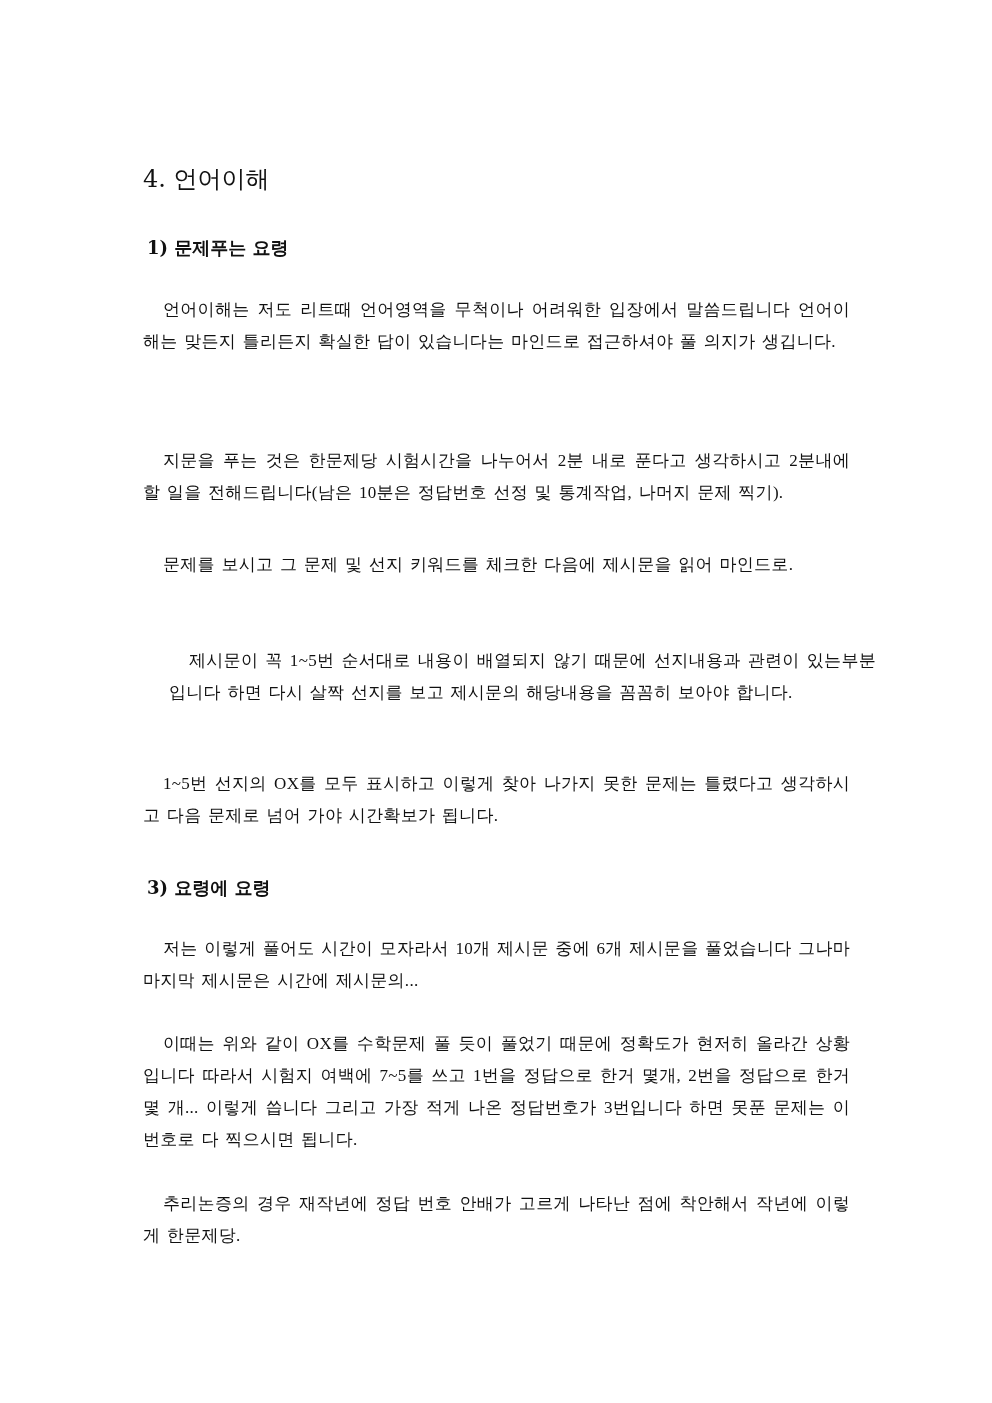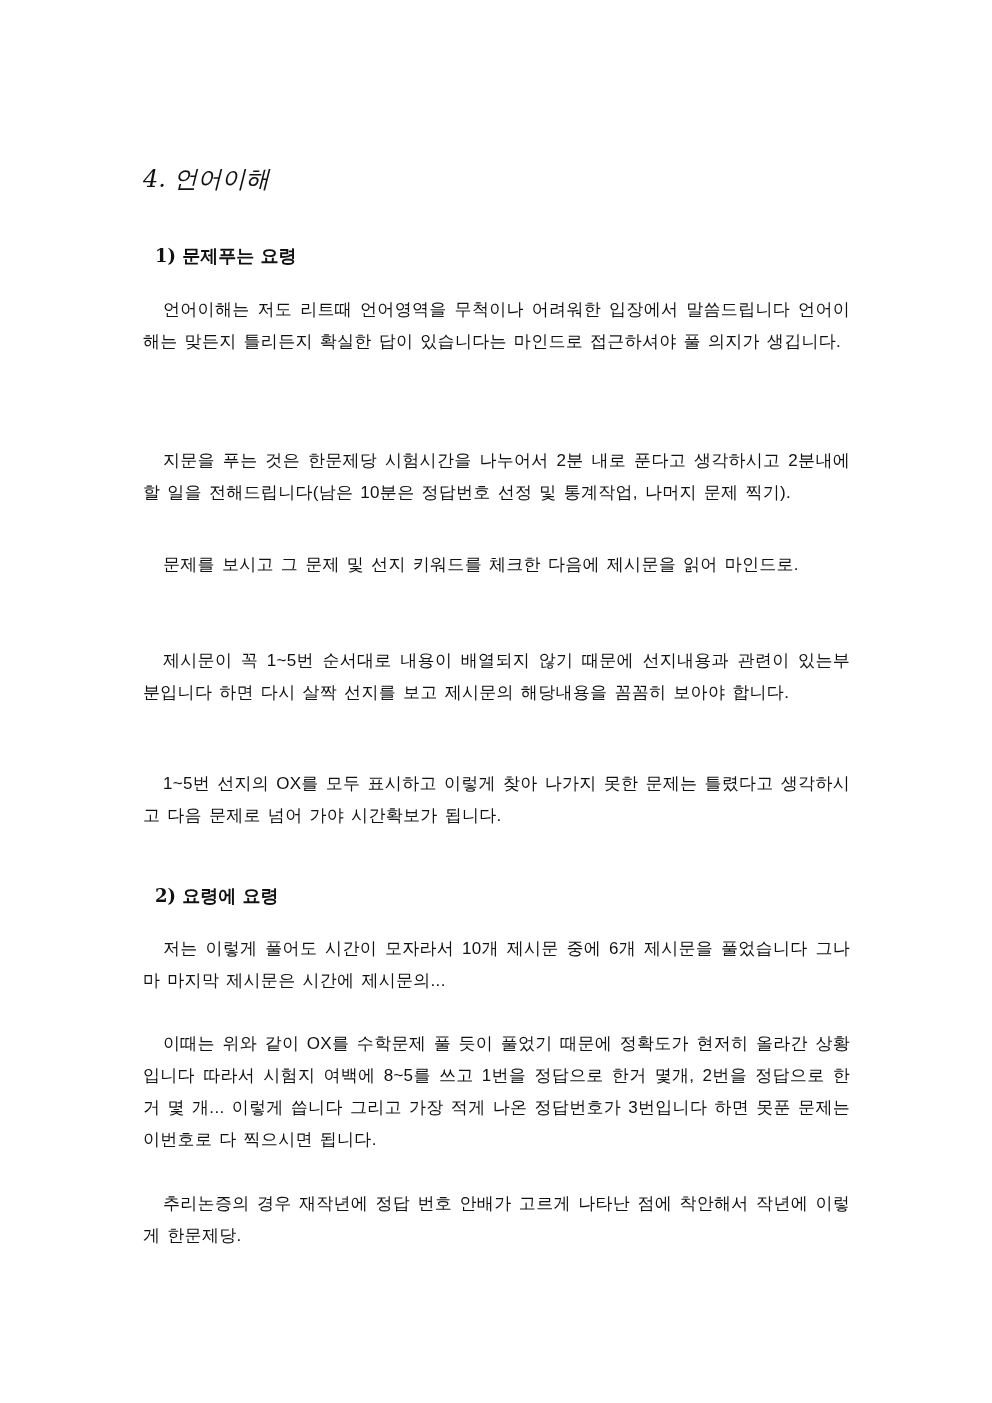--- a/index.html
+++ b/index.html
@@ -4,46 +4,46 @@
   <style>
     html, body { margin: 0; padding: 0; background: #ffffff; }
     body {
       width: 992px; height: 1403px; position: relative; overflow: hidden;
       font-family: "DejaVu Serif", "Liberation Serif", serif;
       color: #111111;
     }
     .page { position: absolute; left: 143px; top: 0; width: 707px; }
     .h1 {
       position: absolute; left: 0; top: 162px;
-      font-size: 24px; line-height: 34px; font-weight: normal; margin: 0; font-style: italic;
+      font-size: 24px; line-height: 34px; font-weight: normal; margin: 0;
     }
     .h2 {
       position: absolute; left: 0;
-      font-size: 18px; line-height: 28px; font-weight: bold; margin: 12px;
+      font-size: 18px; line-height: 28px; font-weight: bold; margin: 4px;
     }
     .para {
       position: absolute; left: 0; width: 707px; margin: 0;
-      font-family: Liberation Sans, sans-serif;
+      font-family: Liberation Serif, serif;
       font-size: 17px; line-height: 32px;
       text-align: justify; text-indent: 20px; letter-spacing: 0.3px;
       word-spacing: 2px;
     }
   </style>
 </head>
 <body>
 
 <div class="page">
   <h1 class="h1">4. 언어이해</h1>
 
   <h2 class="h2" style="top:230px;">1) 문제푸는 요령</h2>
 
   <p class="para" style="top:294px;">언어이해는 저도 리트때 언어영역을 무척이나 어려워한 입장에서 말씀드립니다 언어이해는 맞든지 틀리든지 확실한 답이 있습니다는 마인드로 접근하셔야 풀 의지가 생깁니다.</p>
   <p class="para" style="top:445px;">지문을 푸는 것은 한문제당 시험시간을 나누어서 2분 내로 푼다고 생각하시고 2분내에 할 일을 전해드립니다(남은 10분은 정답번호 선정 및 통계작업, 나머지 문제 찍기).</p>
   <p class="para" style="top:549px;">문제를 보시고 그 문제 및 선지 키워드를 체크한 다음에 제시문을 읽어 마인드로.</p>
-  <p class="para" style="top:645px;">제시문이 꼭 1~5번 순서대로 내용이 배열되지 않기 때문에 선지내용과 관련이 있는부분입니다 하면 다시 살짝 선지를 보고 제시문의 해당내용을 꼼꼼히 보아야 합니다.</p>
+  <p class="para" style="top:645px;margin-left:26px;">제시문이 꼭 1~5번 순서대로 내용이 배열되지 않기 때문에 선지내용과 관련이 있는부분입니다 하면 다시 살짝 선지를 보고 제시문의 해당내용을 꼼꼼히 보아야 합니다.</p>
   <p class="para" style="top:768px;">1~5번 선지의 OX를 모두 표시하고 이렇게 찾아 나가지 못한 문제는 틀렸다고 생각하시고 다음 문제로 넘어 가야 시간확보가 됩니다.</p>
 
-  <h2 class="h2" style="top:870px;">2) 요령에 요령</h2>
+  <h2 class="h2" style="top:870px;">3) 요령에 요령</h2>
 
   <p class="para" style="top:933px;">저는 이렇게 풀어도 시간이 모자라서 10개 제시문 중에 6개 제시문을 풀었습니다 그나마 마지막 제시문은 시간에 제시문의...</p>
-  <p class="para" style="top:1028px;">이때는 위와 같이 OX를 수학문제 풀 듯이 풀었기 때문에 정확도가 현저히 올라간 상황입니다 따라서 시험지 여백에 8~5를 쓰고 1번을 정답으로 한거 몇개, 2번을 정답으로 한거 몇 개... 이렇게 씁니다 그리고 가장 적게 나온 정답번호가 3번입니다 하면 못푼 문제는 이번호로 다 찍으시면 됩니다.</p>
+  <p class="para" style="top:1028px;">이때는 위와 같이 OX를 수학문제 풀 듯이 풀었기 때문에 정확도가 현저히 올라간 상황입니다 따라서 시험지 여백에 7~5를 쓰고 1번을 정답으로 한거 몇개, 2번을 정답으로 한거 몇 개... 이렇게 씁니다 그리고 가장 적게 나온 정답번호가 3번입니다 하면 못푼 문제는 이번호로 다 찍으시면 됩니다.</p>
   <p class="para" style="top:1188px;">추리논증의 경우 재작년에 정답 번호 안배가 고르게 나타난 점에 착안해서 작년에 이렇게 한문제당.</p>
 </div>
 
 </body></html>

